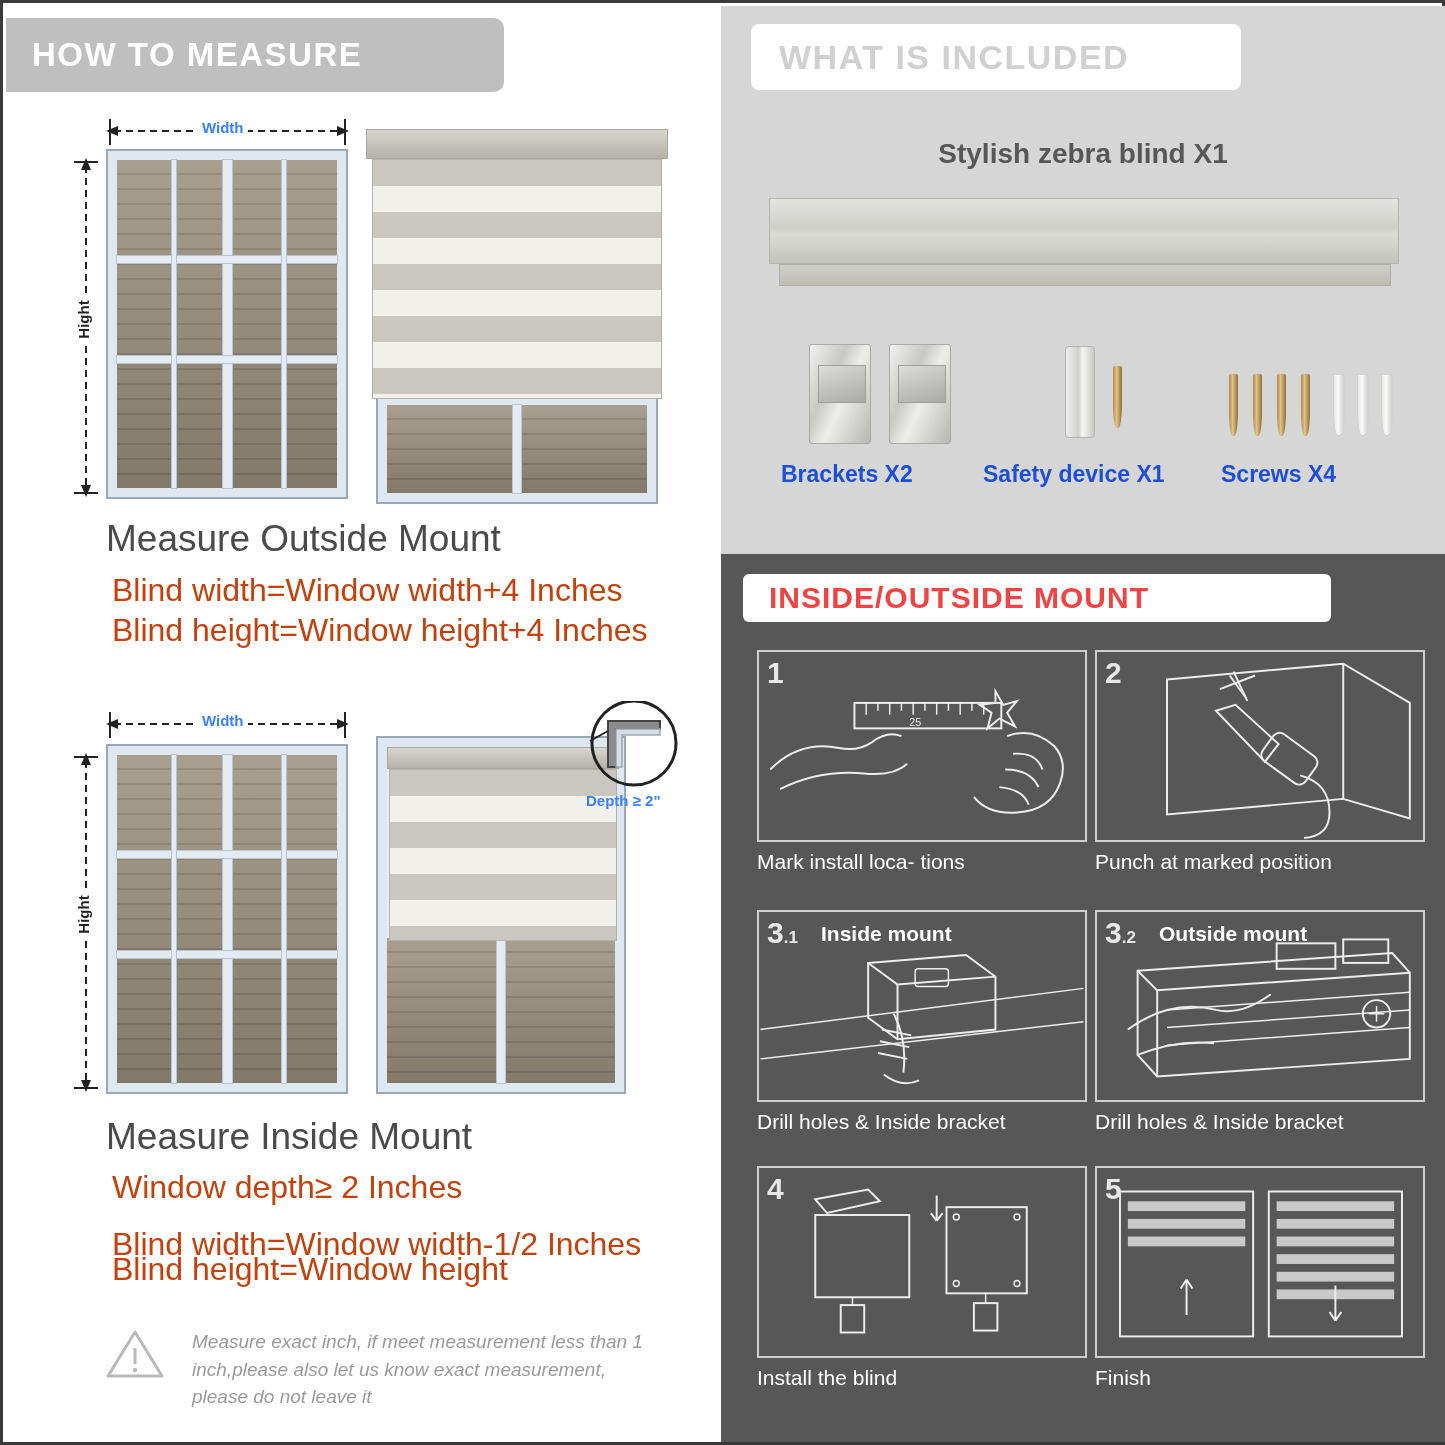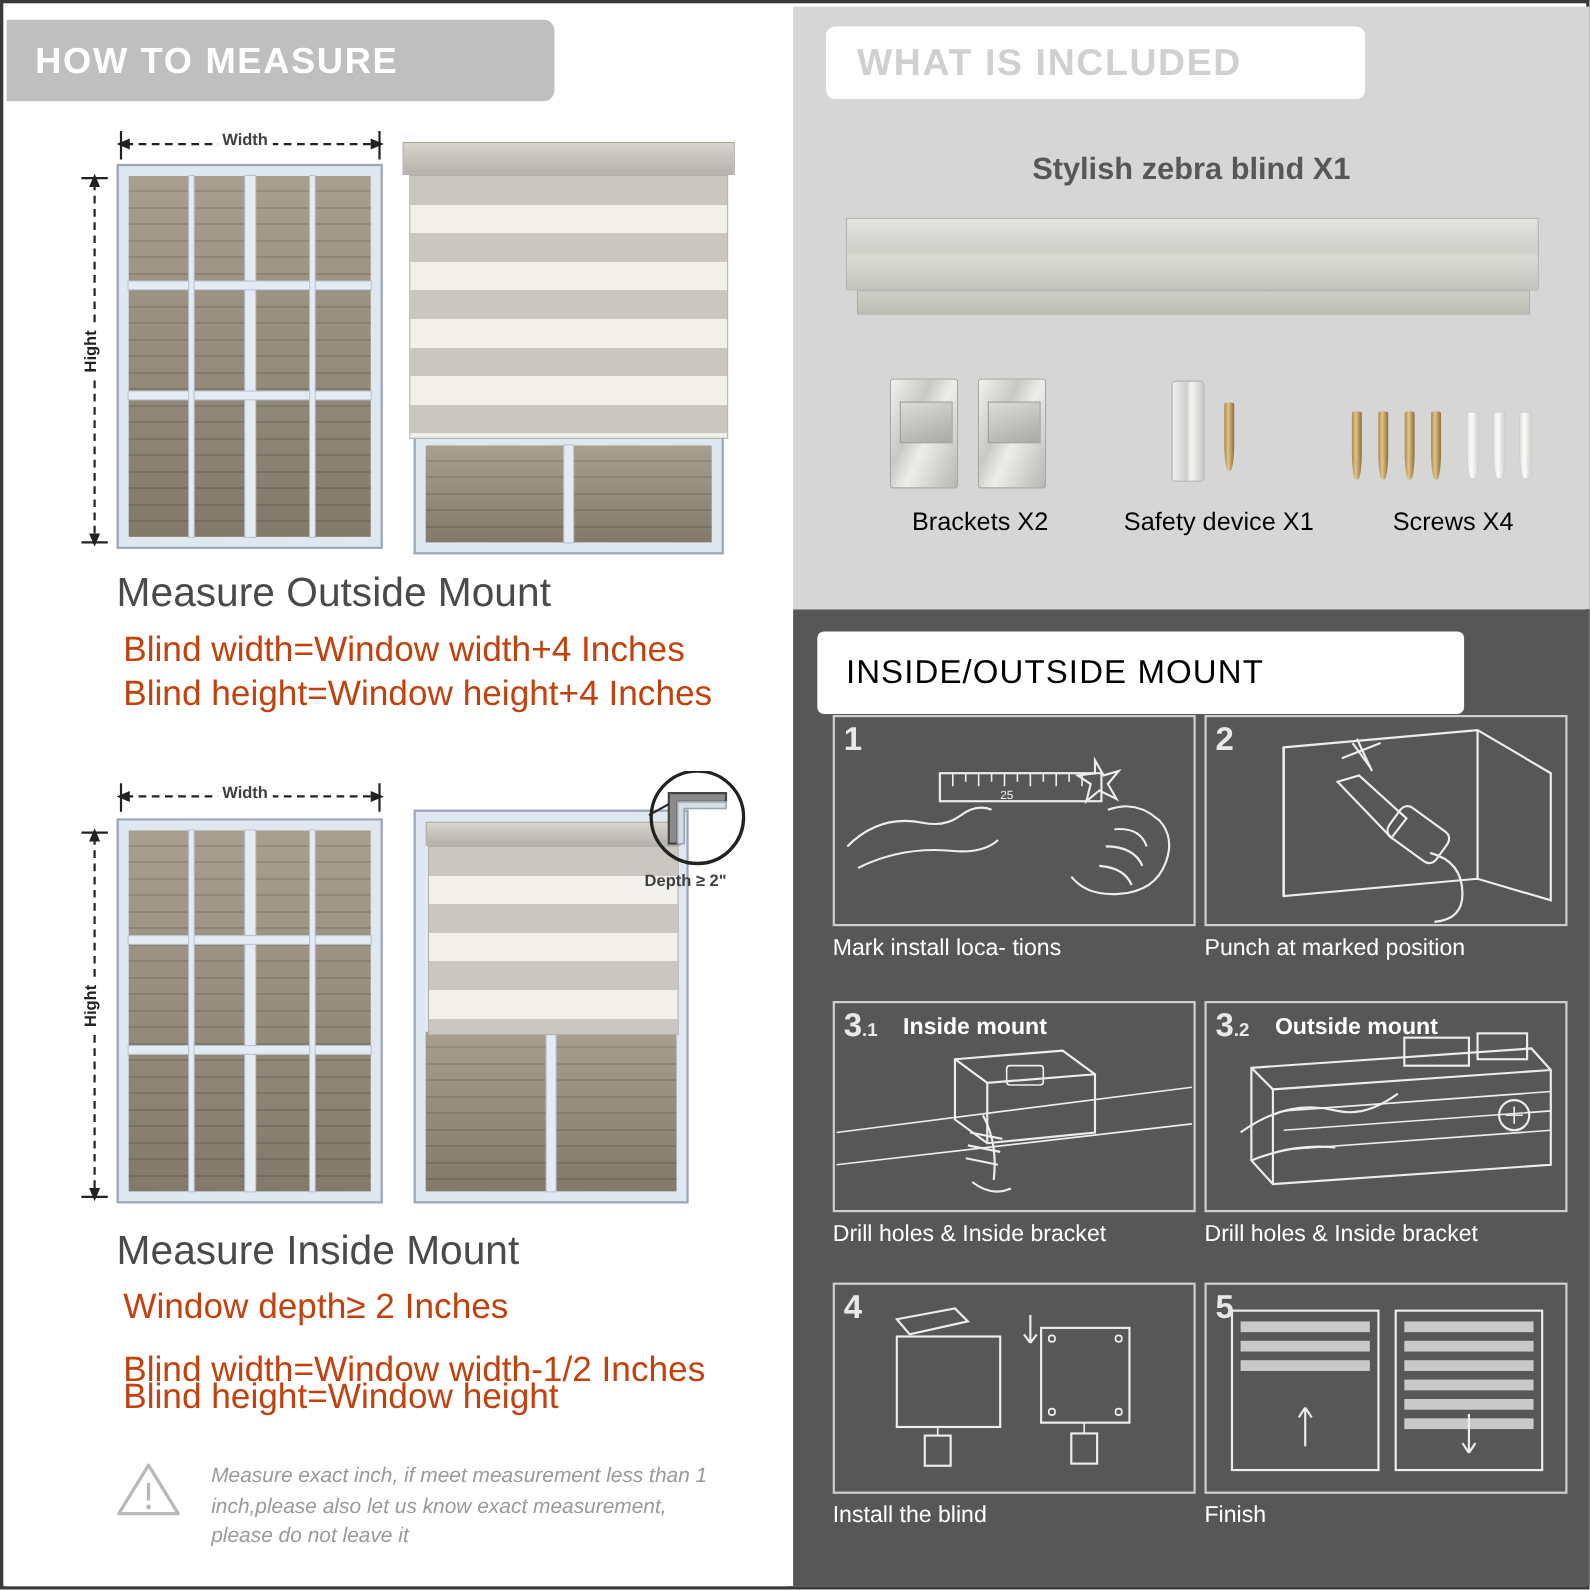--- a/index.html
+++ b/index.html
@@ -36,21 +36,21 @@
     border-radius: 0 10px 10px 0;
   }
   #how-to-measure-tab { left: 0; top: 12px; width: 498px; height: 74px; }
 
   
   .illus { position: absolute; }
 
   .dim-label {
     position: absolute;
     font-size: 15px;
-    color: #404040;
+    color: #3b82f6;
     font-weight: bold;
     background: #fff;
     padding: 0 4px;
   }
   .vert-label {
     position: absolute;
     font-size: 15px; color: #222; font-weight: bold;
     transform: rotate(-90deg);
     transform-origin: center;
     background: #fff; padding: 0 4px;
@@ -130,21 +130,21 @@
     position:absolute; left:48px; top:192px; width:630px; height:66px;
     background: linear-gradient(180deg,#e3e3df 0%, #cfcfca 45%, #dcdcd7 55%, #c4c4be 100%);
     border:1px solid #b6b6b0;
   }
   .blind-bar-bottom {
     position:absolute; left:58px; top:258px; width:612px; height:22px;
     background: linear-gradient(180deg,#cfcfc9,#bdbdb6);
     border:1px solid #b0b0a9;
   }
   .part-caption {
-    position:absolute; font-size:23px; color:#000000; text-align:center;
+    position:absolute; font-size:23px; color:#1d4ed8; font-weight:bold;
   }
   .bracket {
     position:absolute; width:62px; height:100px;
     background: linear-gradient(115deg,#f1f1ef 0%, #c8c8c4 35%, #ededea 55%, #b6b6b2 100%);
     border:1px solid #a9a9a5;
     border-radius:3px;
   }
   .bracket:after{
     content:""; position:absolute; left:8px; top:20px; width:46px; height:36px;
     background: linear-gradient(160deg,#dcdcd8,#a9a9a5);
@@ -168,23 +168,23 @@
 
   
   .right-bottom {
     position:absolute;
     left:718px; top:551px;
     width:724px; height:888px;
     background:#575757;
   }
   #mount-tab {
     position:absolute; left:22px; top:20px;
-    width:588px; height:75px;
-    background:#ffffff; color:#000000;
-    font-size:30px; font-weight:normal; letter-spacing:1px;
+    width:588px; height:48px;
+    background:#ffffff; color:#ef4444;
+    font-size:30px; font-weight:bold; letter-spacing:1px;
     display:flex; align-items:center; padding-left:26px;
     border-radius: 6px;
   }
   .step-card {
     position:absolute;
     border:2px solid #cfcfcf;
     background:#575757;
   }
   .step-num {
     position:absolute; left:8px; top:4px;

